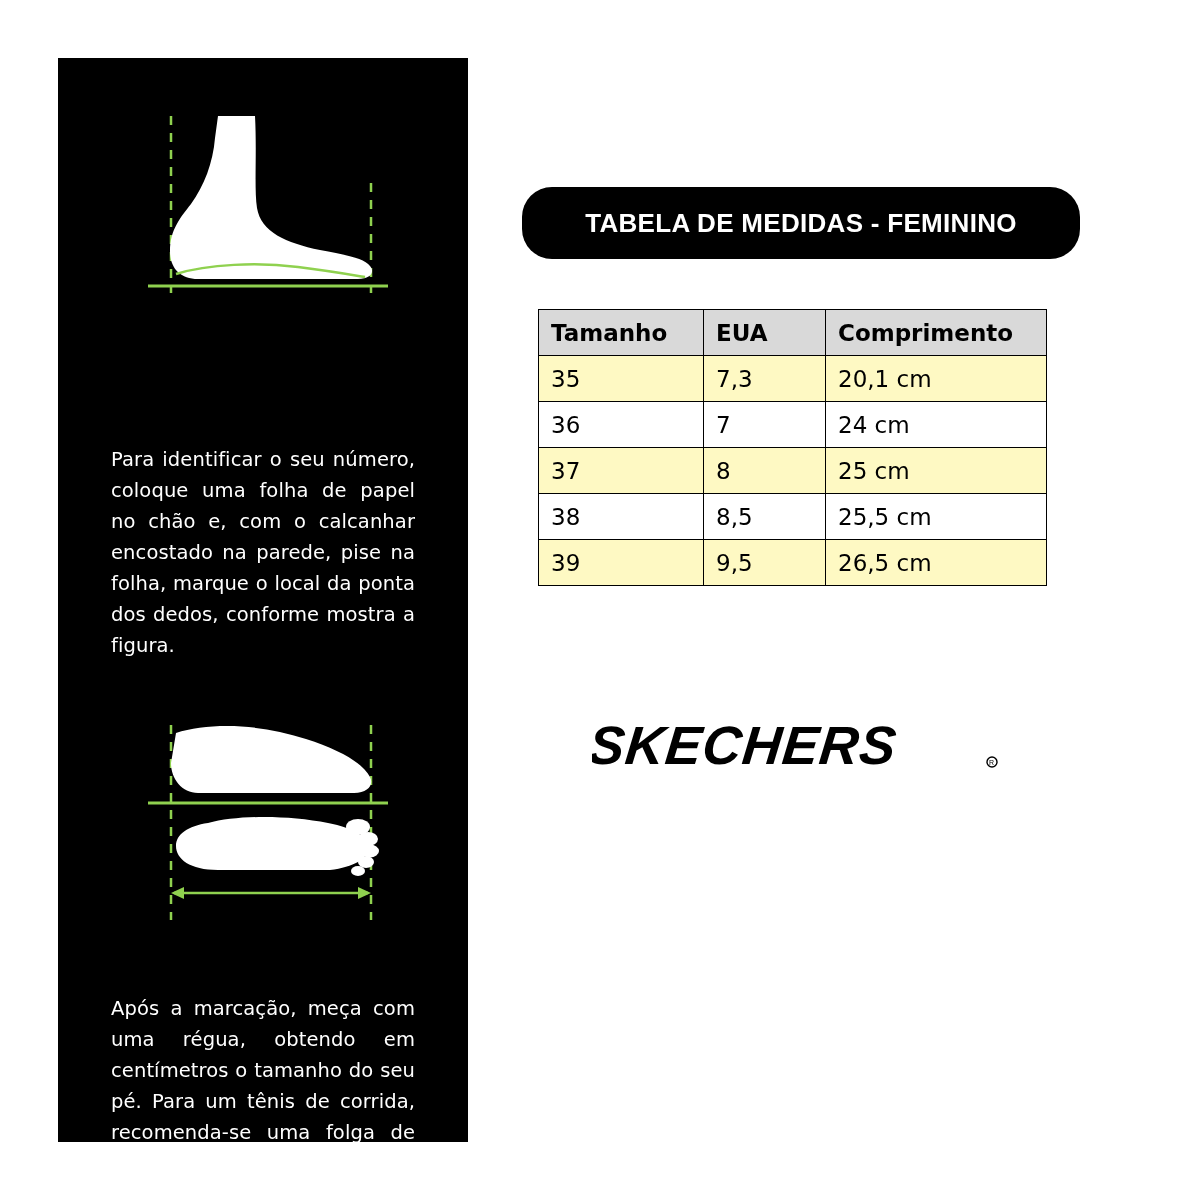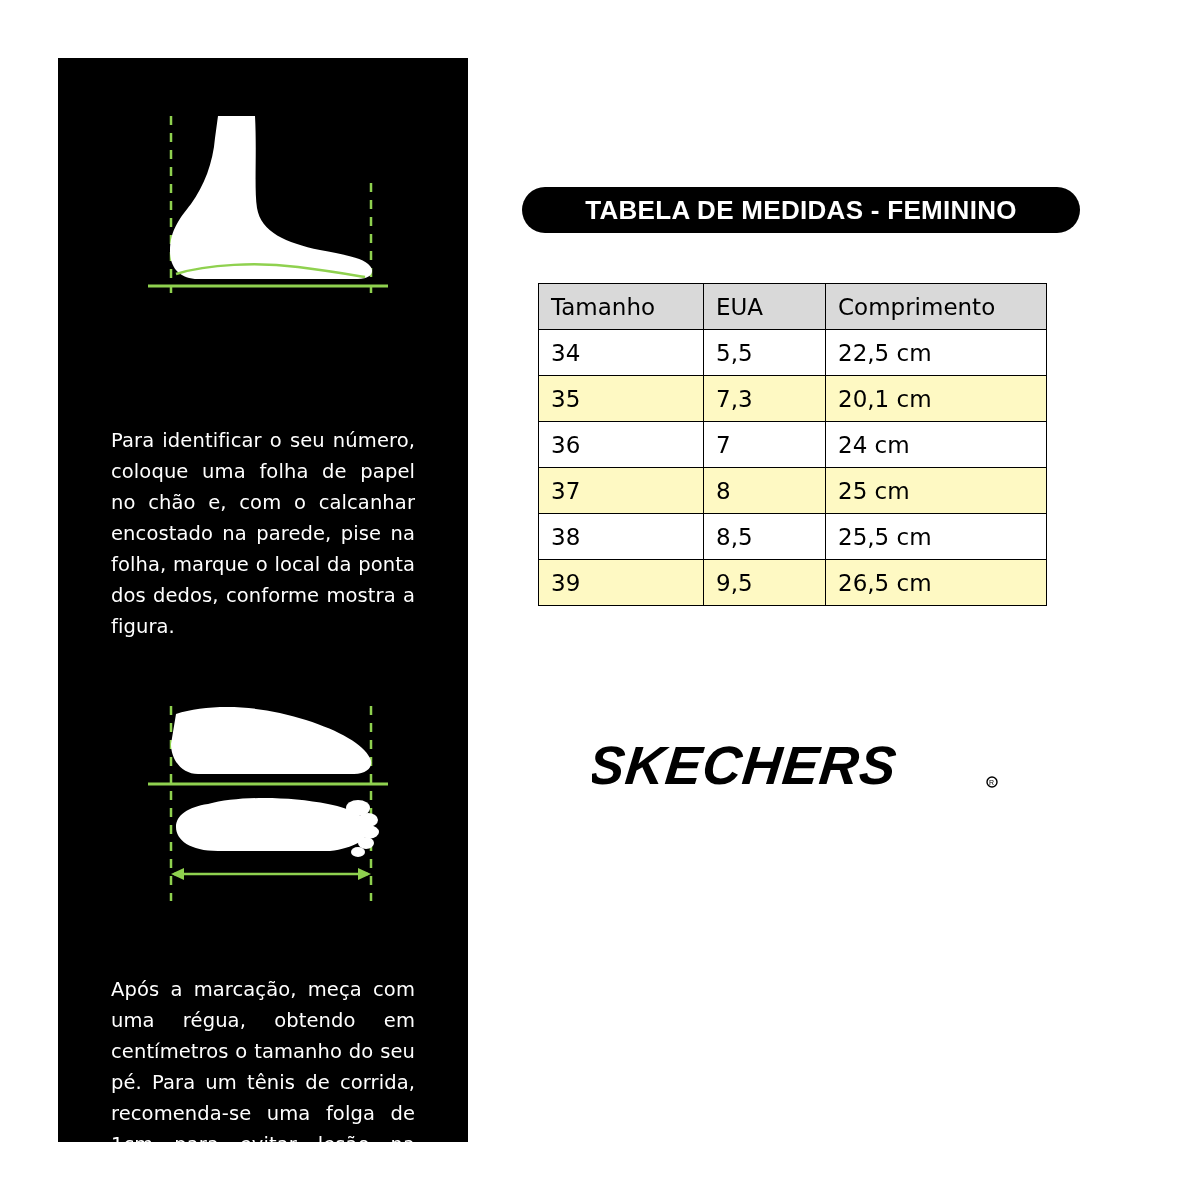--- a/index.html
+++ b/index.html
@@ -38,36 +38,36 @@
   .para {
     color: #ffffff;
     font-size: 19.5px;
     line-height: 31px;
     text-align: justify;
     padding: 0 53px;
     font-family: "DejaVu Sans", sans-serif;
     letter-spacing: 0.1px;
   }
 
-  .para-1 { margin-top: 67px; }
+  .para-1 { margin-top: 86px; }
   .para-2 { margin-top: 48px; }
 
   
   .right-panel {
     position: absolute;
     left: 520px;
     top: 58px;
     width: 620px;
   }
 
   .title-pill {
     background: #000000;
     color: #ffffff;
     border-radius: 30px;
-    height: 46px;
+    height: 72px;
     display: flex;
     align-items: center;
     justify-content: center;
     font-size: 26px;
     font-weight: bold;
     letter-spacing: 0.3px;
     width: 558px;
     margin-left: 2px;
     margin-top: 129px;
     font-family: "Liberation Sans", sans-serif;
@@ -90,21 +90,21 @@
     font-family: "DejaVu Sans", sans-serif;
     color: #000;
     font-weight: normal;
     vertical-align: middle;
     box-sizing: border-box;
     overflow: hidden;
     white-space: nowrap;
   }
   table.size-table thead th {
     background: #d9d9d9;
-    font-weight: normal;
+    font-weight: bold;
   }
   table.size-table tbody tr.alt td {
     background: #fef9c3;
   }
   table.size-table col.c0 { width: 165px; }
   table.size-table col.c1 { width: 122px; }
   table.size-table col.c2 { width: 221px; }
 
   
   .brand {
@@ -181,25 +181,20 @@
         <col class="c2">
     </colgroup>
     <thead>
       <tr>
         <th>Tamanho</th>
         <th>EUA</th>
         <th>Comprimento</th>
       </tr>
     </thead>
     <tbody>
-      <tr>
-        <td>34</td>
-        <td>5,5</td>
-        <td>22,5 cm</td>
-      </tr>
       <tr class="alt">
         <td>35</td>
         <td>7,3</td>
         <td>20,1 cm</td>
       </tr>
       <tr>
         <td>36</td>
         <td>7</td>
         <td>24 cm</td>
       </tr>

